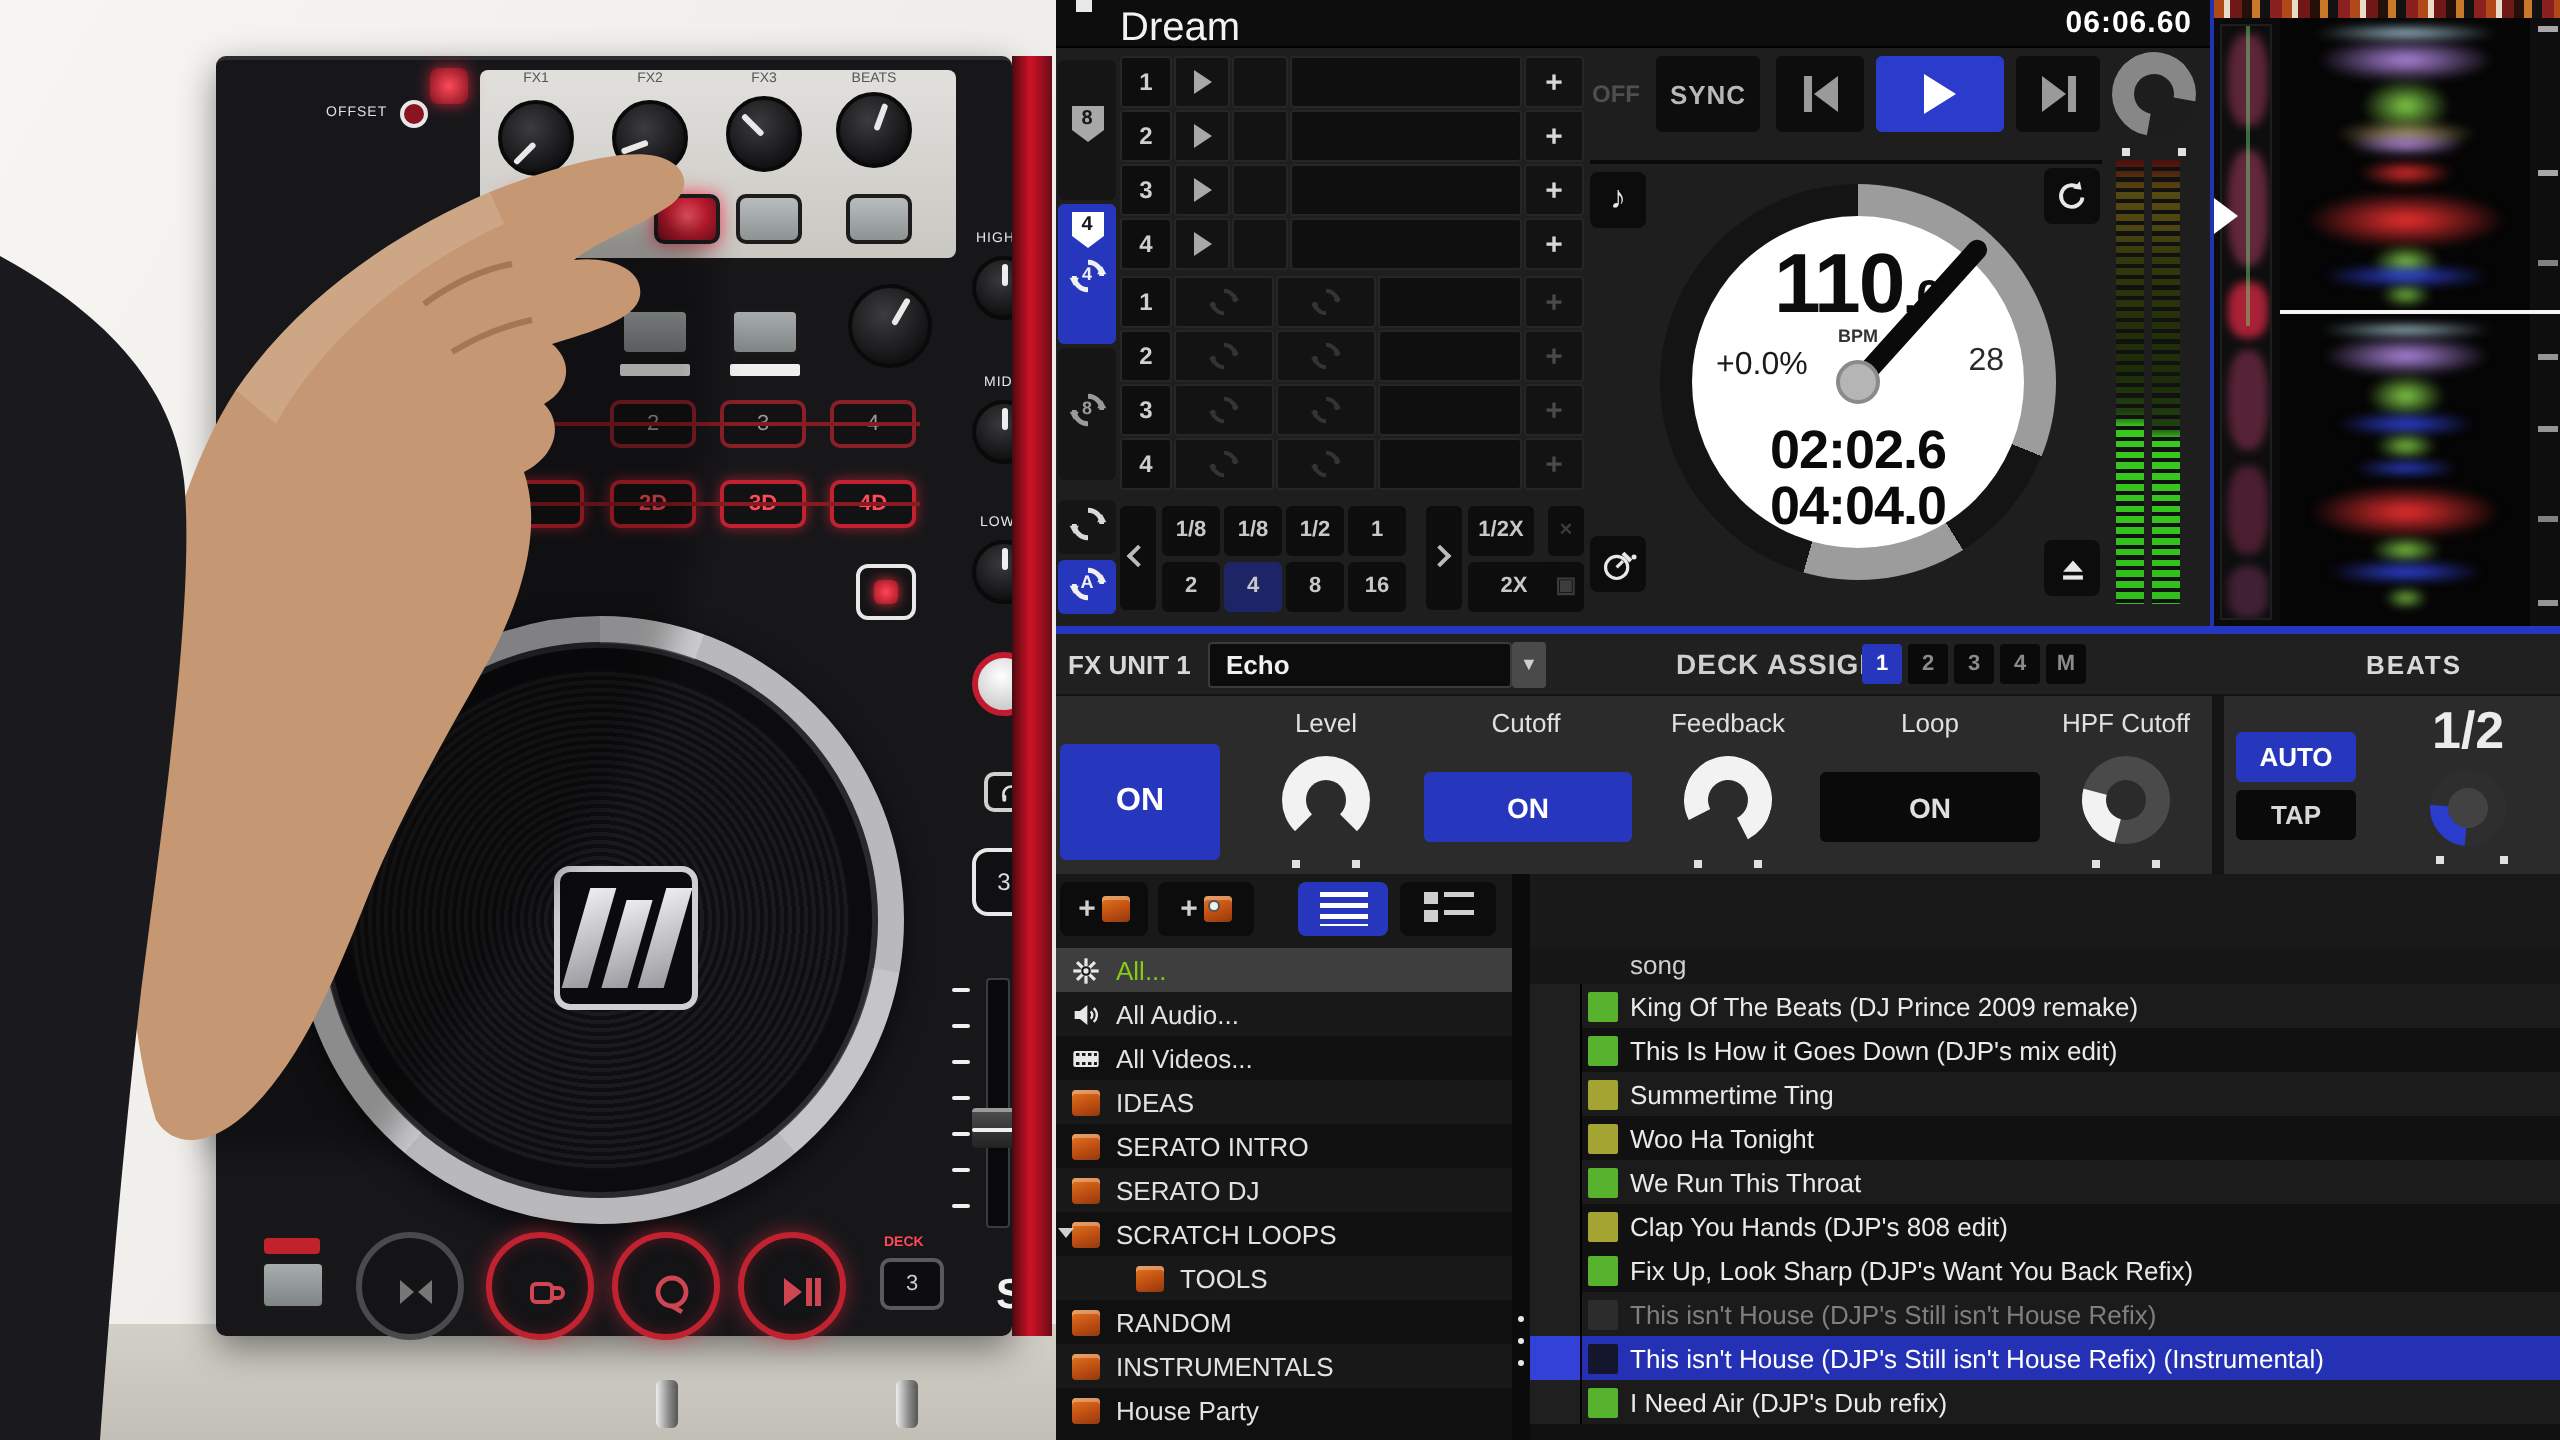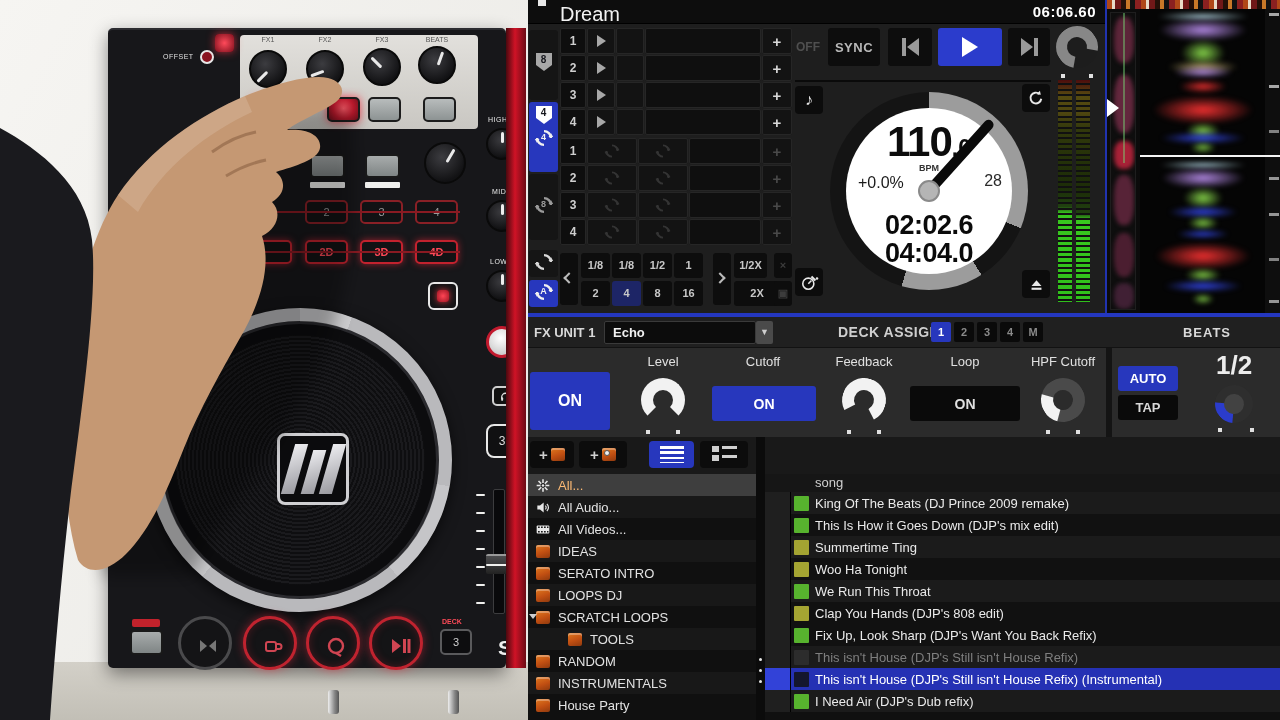--- a/index.html
+++ b/index.html
@@ -185,21 +185,21 @@
   .cratecube{width:14px;height:13px;border-radius:2px;background:linear-gradient(160deg,#e0791f 0%,#c14f12 55%,#8f3a0e 100%);
        box-shadow:inset 0 2px 0 rgba(255,255,255,.3);}
   .gdot{position:absolute;right:6px;bottom:5px;width:6px;height:6px;border-radius:50%;background:#f0f0f0;border:1px solid #555;}
   .viewlines{width:24px;height:17px;background:repeating-linear-gradient(to bottom,#fff 0 2.6px,transparent 2.6px 5.4px);}
   .view2a{width:7px;height:17px;background:repeating-linear-gradient(to bottom,#cfcfcf 0 6px,transparent 6px 9px);}
   .view2b{width:15px;height:17px;background:repeating-linear-gradient(to bottom,#cfcfcf 0 2.6px,transparent 2.6px 9px);}
 
   .cratelist{position:absolute;left:0;top:37px;width:228px;height:246px;overflow:hidden;}
   .craterow{position:relative;width:228px;height:22px;display:flex;align-items:center;color:#e2e2e2;font-size:13px;}
   .craterow.alt{background:#181818;}
-  .craterow.sel{background:#3e3e3e;color:#fdba74;text-align:center;}
+  .craterow.sel{background:#3e3e3e;color:#84cc16;text-align:center;}
   .craterow .cico{margin-left:7px;margin-right:7px;width:16px;display:flex;justify-content:center;}
   .craterow.ind .cico{margin-left:39px;}
   .caret{position:absolute;left:1px;top:8px;width:0;height:0;border-top:5px solid #cfcfcf;border-left:4px solid transparent;border-right:4px solid transparent;}
   .libdiv{position:absolute;left:228px;top:0;width:9px;height:283px;background:#0b0b0b;}
   .libdiv i{position:absolute;left:3px;width:3px;height:3px;border-radius:50%;background:#e8e8e8;}
 
   .songs{position:absolute;left:237px;top:37px;width:515px;height:246px;overflow:hidden;}
   .songhdr{position:relative;width:515px;height:18px;background:#161616;color:#cfcfcf;font-size:13px;}
   .songhdr span{position:absolute;left:50px;top:1px;}
   .songrow{position:relative;width:515px;height:22px;display:flex;align-items:center;color:#eaeaea;font-size:13px;background:#111;}
@@ -791,21 +791,21 @@
      <span class="cico">
               <span class="cratecube"></span>
             </span>
      <span>SERATO INTRO</span>
    </div>
           <div class="craterow alt  ">
 
      <span class="cico">
               <span class="cratecube"></span>
             </span>
-     <span>LOOPS DJ</span>
+     <span>SERATO DJ</span>
    </div>
           <div class="craterow   ">
      <span class="caret"></span>
      <span class="cico">
               <span class="cratecube"></span>
             </span>
      <span>SCRATCH LOOPS</span>
    </div>
           <div class="craterow alt  ind">
 

